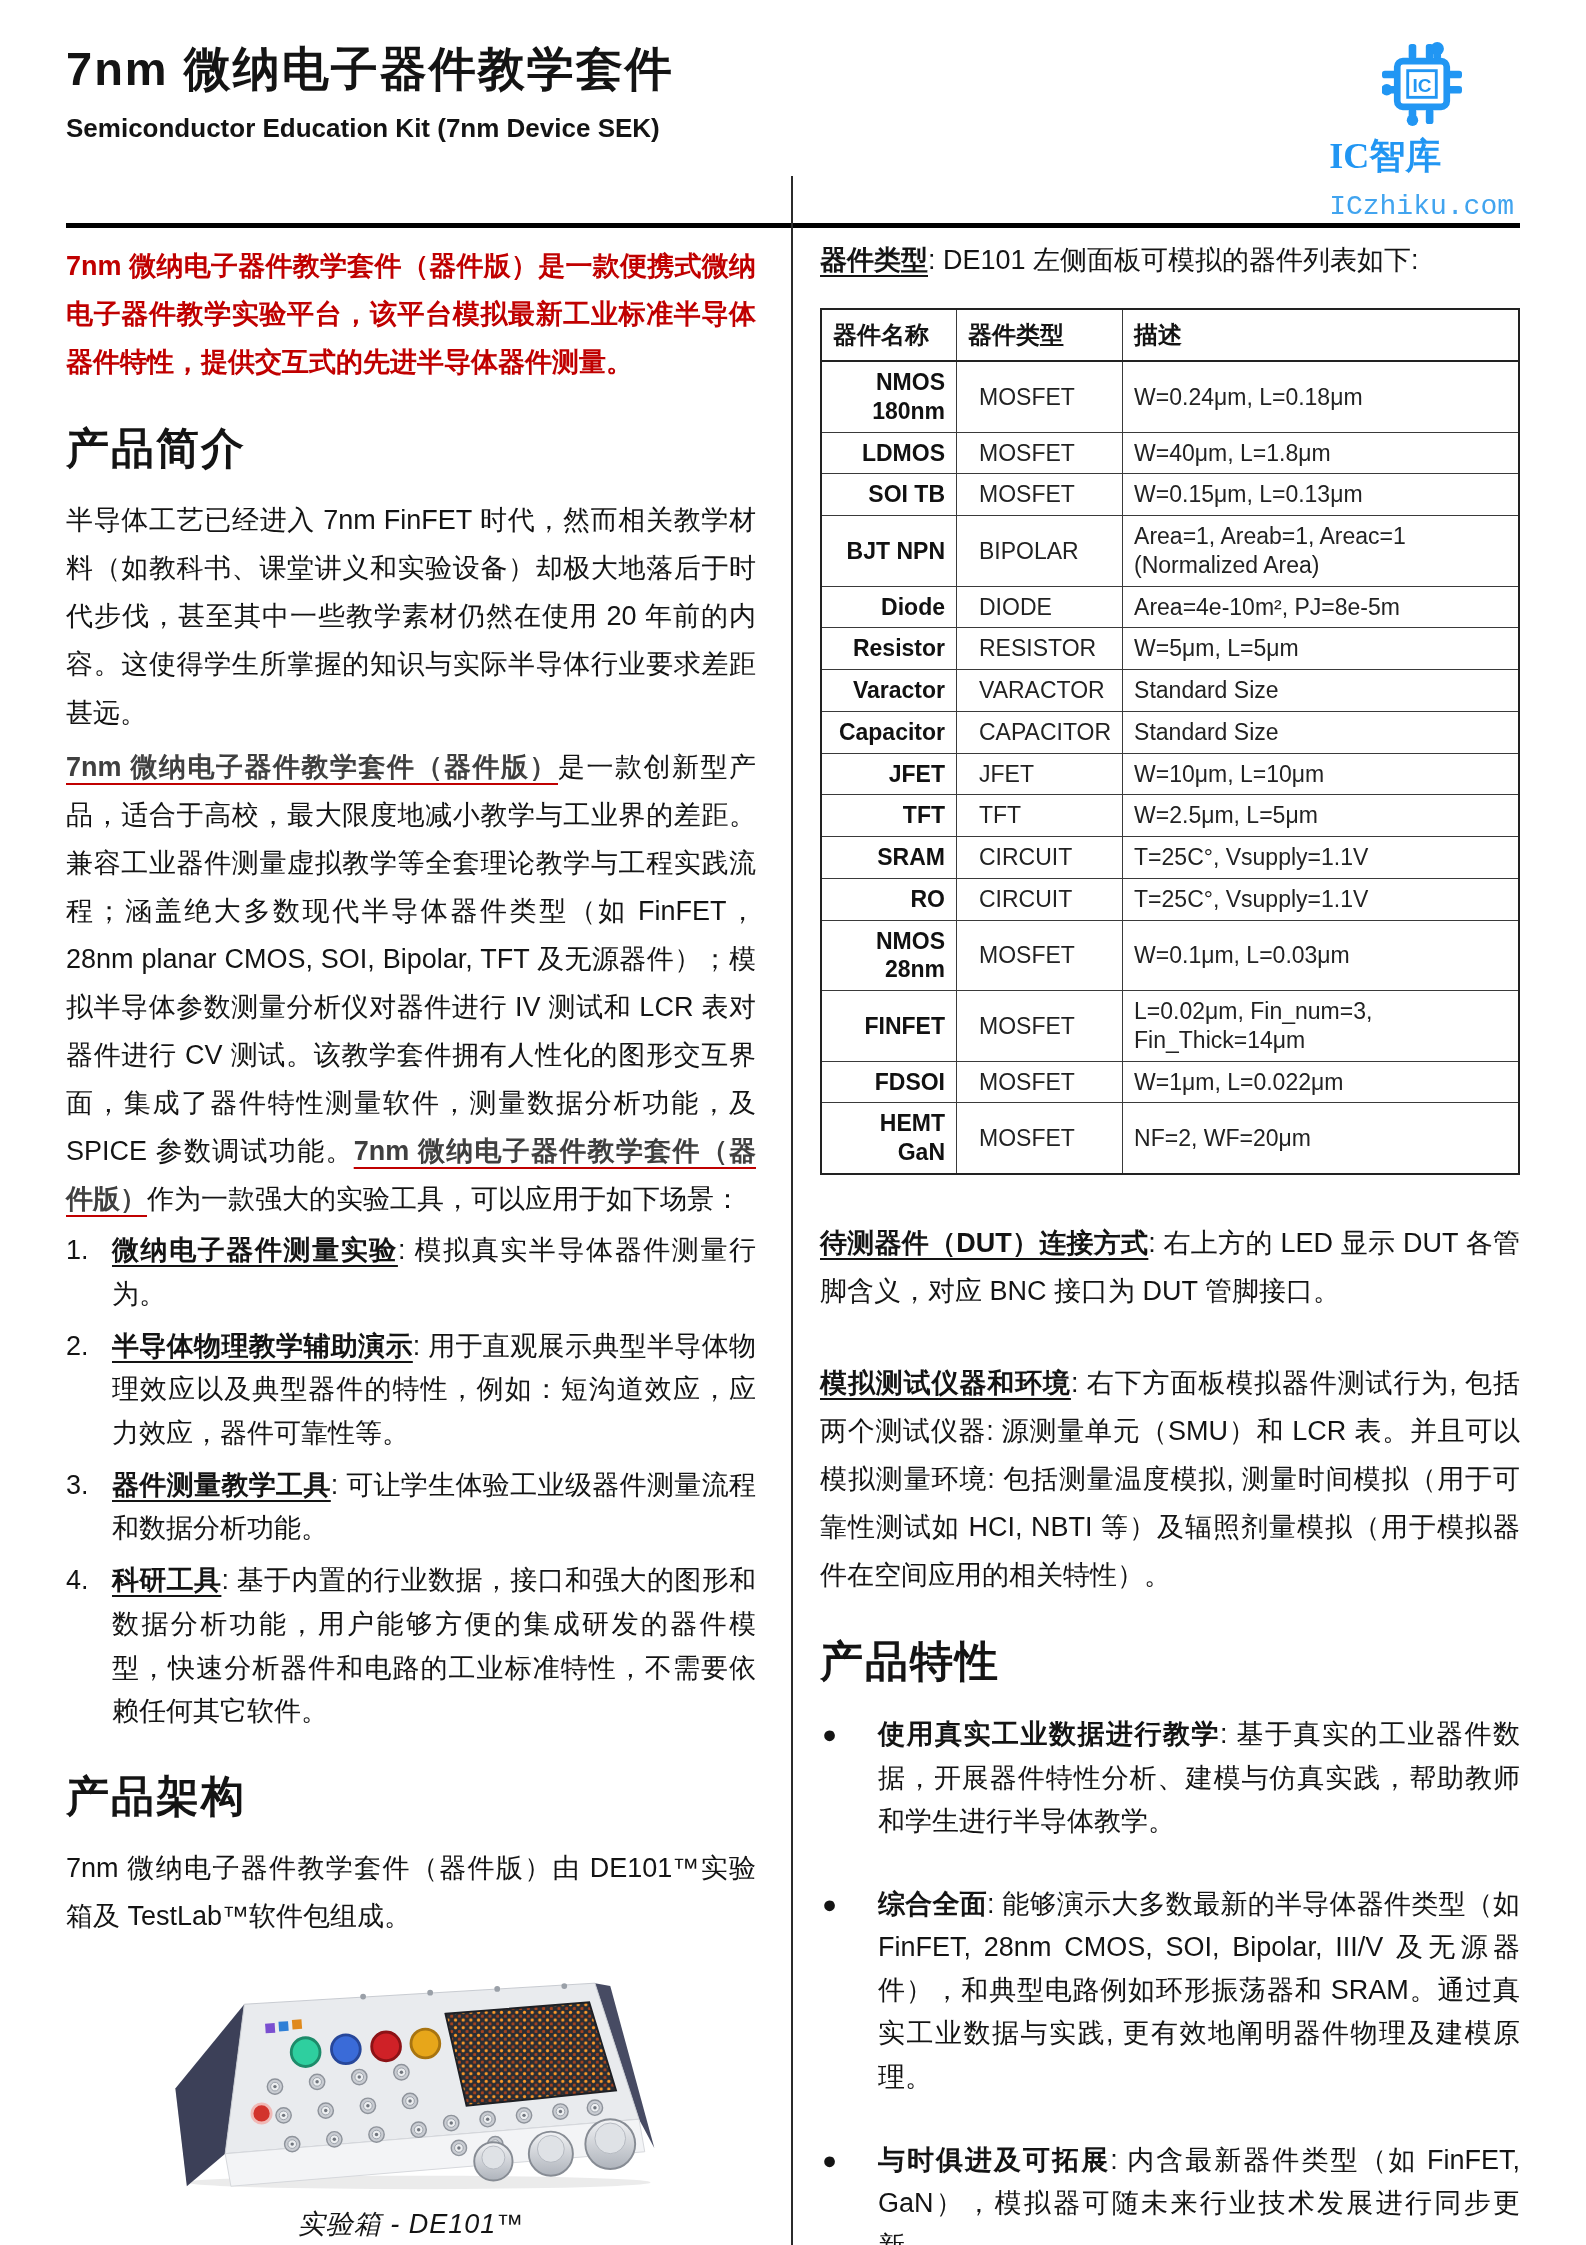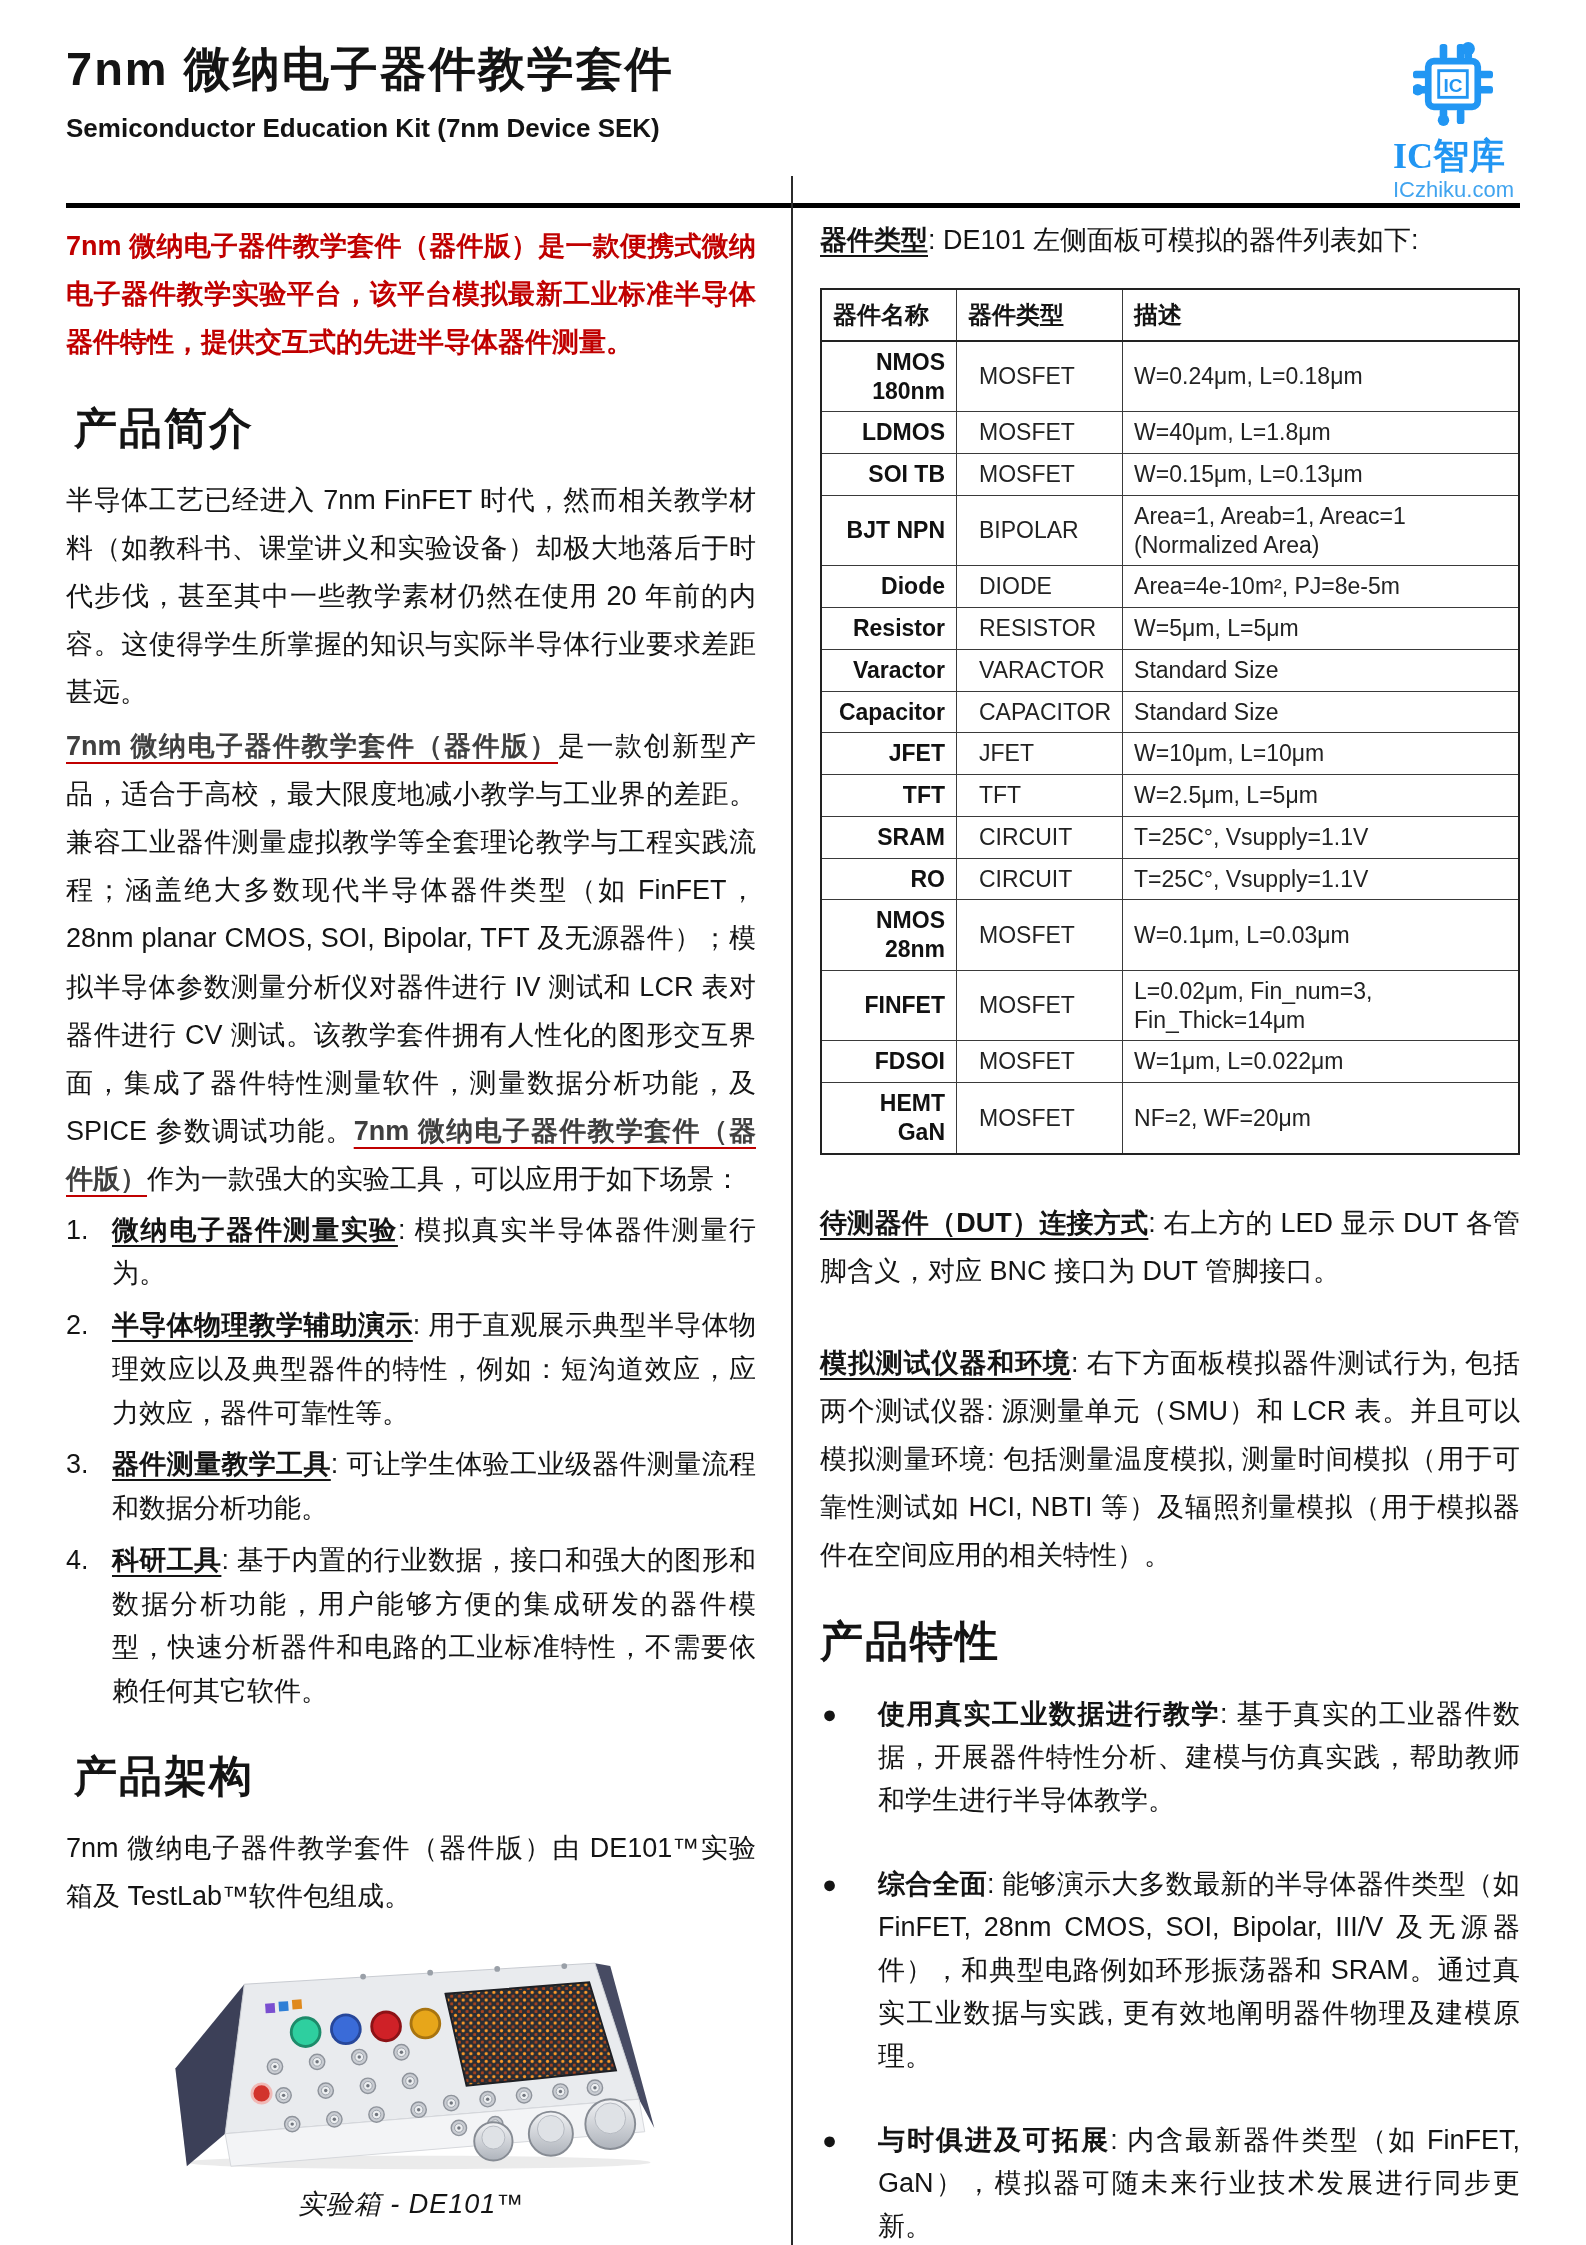--- a/index.html
+++ b/index.html
@@ -10,30 +10,30 @@
   }
   .page{padding:34px 66px 0 66px;}
   
   .header{display:flex;justify-content:space-between;align-items:flex-start;}
   .head-left{flex:1;}
   .doc-title{font-size:47px;font-weight:bold;letter-spacing:2px;margin:4px 0 12px 0;}
   .doc-subtitle{font-size:26px;font-weight:bold;margin:0 0 8px 0;}
   .logo{display:flex;align-items:center;gap:12px;margin-top:8px;margin-right:6px;flex-direction:column;}
   .brand-col{display:flex;flex-direction:column;line-height:1.05;}
   .brand-name{font-size:36px;font-weight:bold;color:#2196F3;font-family:"Liberation Serif","DejaVu Serif",serif;}
-  .brand-domain{font-size:22px;color:#41a4ef;margin-top:2px;}
+  .brand-domain{font-size:28px;color:#41a4ef;margin-top:16px;font-family:Liberation Mono, monospace;}
   .top-rule{height:5px;background:#000;margin-top:2px;}
   .v-divider{position:absolute;left:791px;top:176px;width:2px;height:2069px;background:#2b2b2b;}
   
   .cols{display:flex;margin-top:8px;}
   .col-left{width:690px;margin-right:64px;}
   .col-right{width:700px;}
   
   .red-lead-para{color:#C00000;font-weight:bold;font-size:27px;line-height:1.78;text-align:justify;margin:6px 0 0 0;}
-  .sec-heading{font-size:43px;font-weight:bold;letter-spacing:2px;margin:34px 0 18px 8px;}
+  .sec-heading{font-size:43px;font-weight:bold;letter-spacing:2px;margin:34px 0 18px 0;}
   .body-para{font-size:27px;line-height:1.78;text-align:justify;margin:0 0 6px 0;}
   .u-red{color:#404040;font-weight:bold;text-decoration:underline;text-decoration-color:#C00000;text-underline-offset:7px;}
   .u-black{font-weight:bold;text-decoration:underline;text-decoration-color:#141414;text-underline-offset:6px;}
   .olist{margin-top:6px;}
   .olist-item{display:flex;font-size:27px;line-height:1.62;margin:0 0 8px 0;}
   .olist-num{width:46px;flex:none;}
   .olist-body{flex:1;text-align:justify;}
   .photo-wrap{text-align:center;margin-top:24px;}
   .caption{font-size:27px;font-style:italic;text-align:center;margin-top:10px;letter-spacing:1px;}
   

